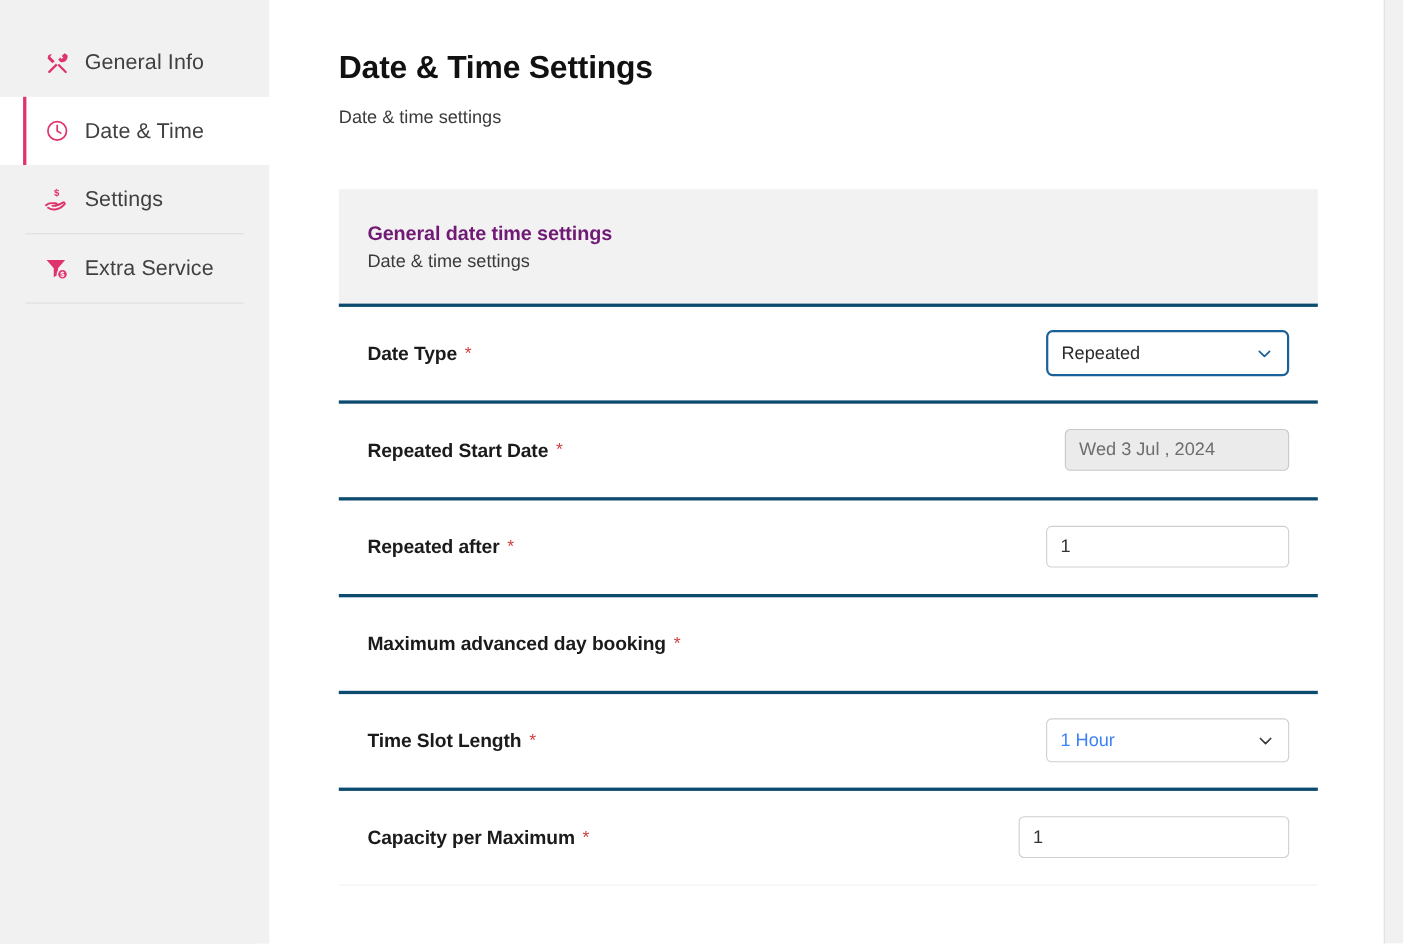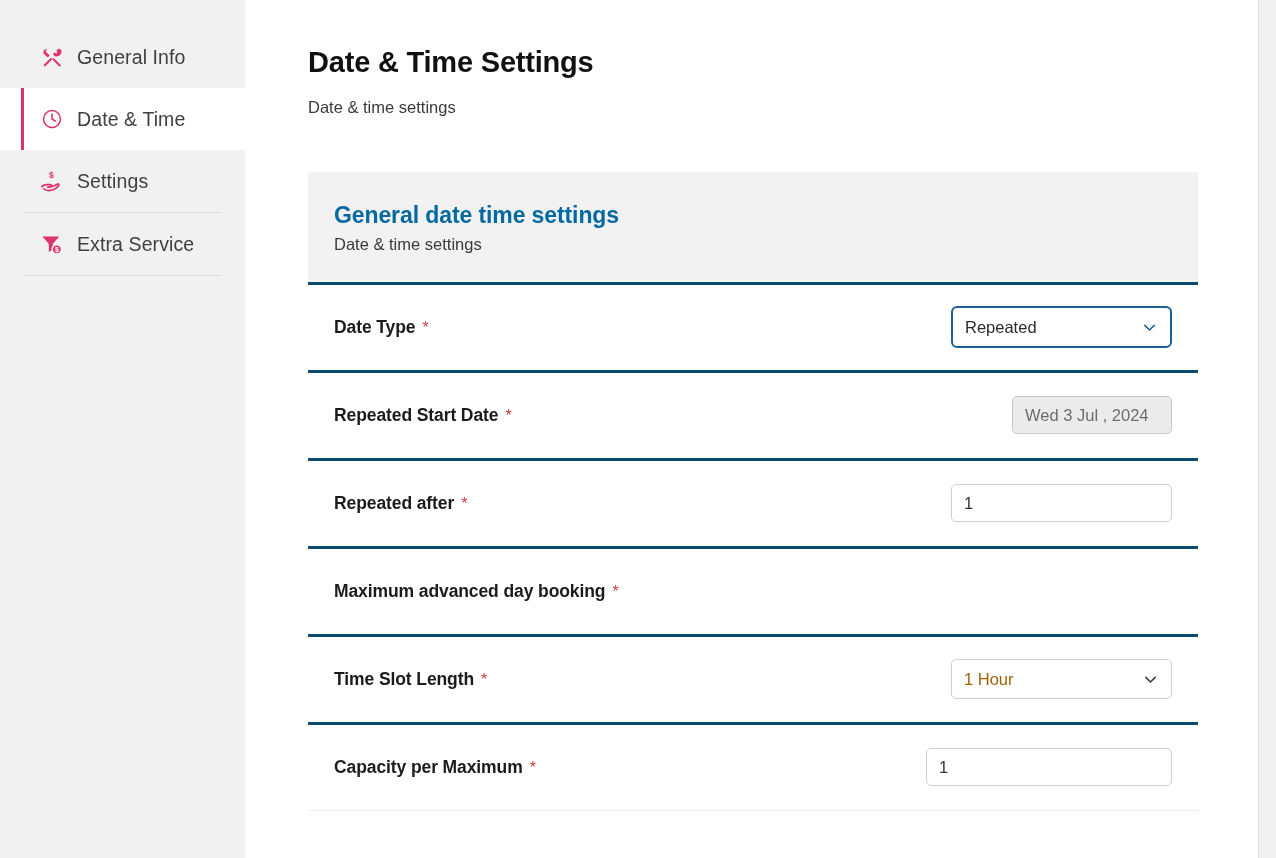--- a/index.html
+++ b/index.html
@@ -104,23 +104,23 @@
     border: 1px solid #eeeeee;
     border-top: none;
     border-left: none;
     border-right: none;
   }
   .card-header {
     background: #f2f2f2;
     padding: 30px 0 28px 26px;
   }
   .card-header .ch-title {
-    font-size: 23px;
+    font-size: 18px;
     font-weight: bold;
-    color: #0369a1;
+    color: #701a75;
     letter-spacing: -0.1px;
   }
   .card-header .ch-sub {
     font-size: 16.5px;
     color: #3a3a3a;
     margin-top: 6px;
   }
 
   .row {
     display: flex;
@@ -183,21 +183,21 @@
     border-radius: 5px;
     background: #ffffff;
     display: flex;
     align-items: center;
     padding: 0 12px;
     cursor: pointer;
     gap: 36px;
   }
   .select-box .sel-val {
     font-size: 16.5px;
-    color: #a16207;
+    color: #3b82f6;
     white-space: nowrap;
   }
   .select-box .chev {
     margin-left: auto;
     padding-left: 18px;
     display: flex;
     align-items: center;
   }
   .select-box.w220 { width: 221px; }
   .select-box.focused {
@@ -300,21 +300,21 @@
               </span>
             </div>
           </div>
         </div>
 
         <div class="row">
           <div class="row-label">
             <span>Repeated Start Date</span><span class="req">*</span>
           </div>
           <div class="row-control">
-            <input class="txt-input w196 disabled" style="width: 160px;" readonly="" value="Wed 3 Jul , 2024">
+            <input class="txt-input w196 disabled" style="width: 204px;" readonly="" value="Wed 3 Jul , 2024">
           </div>
         </div>
 
         <div class="row">
           <div class="row-label">
             <span>Repeated after</span><span class="req">*</span>
           </div>
           <div class="row-control">
             <input class="txt-input w220" value="1" style="">
           </div>

